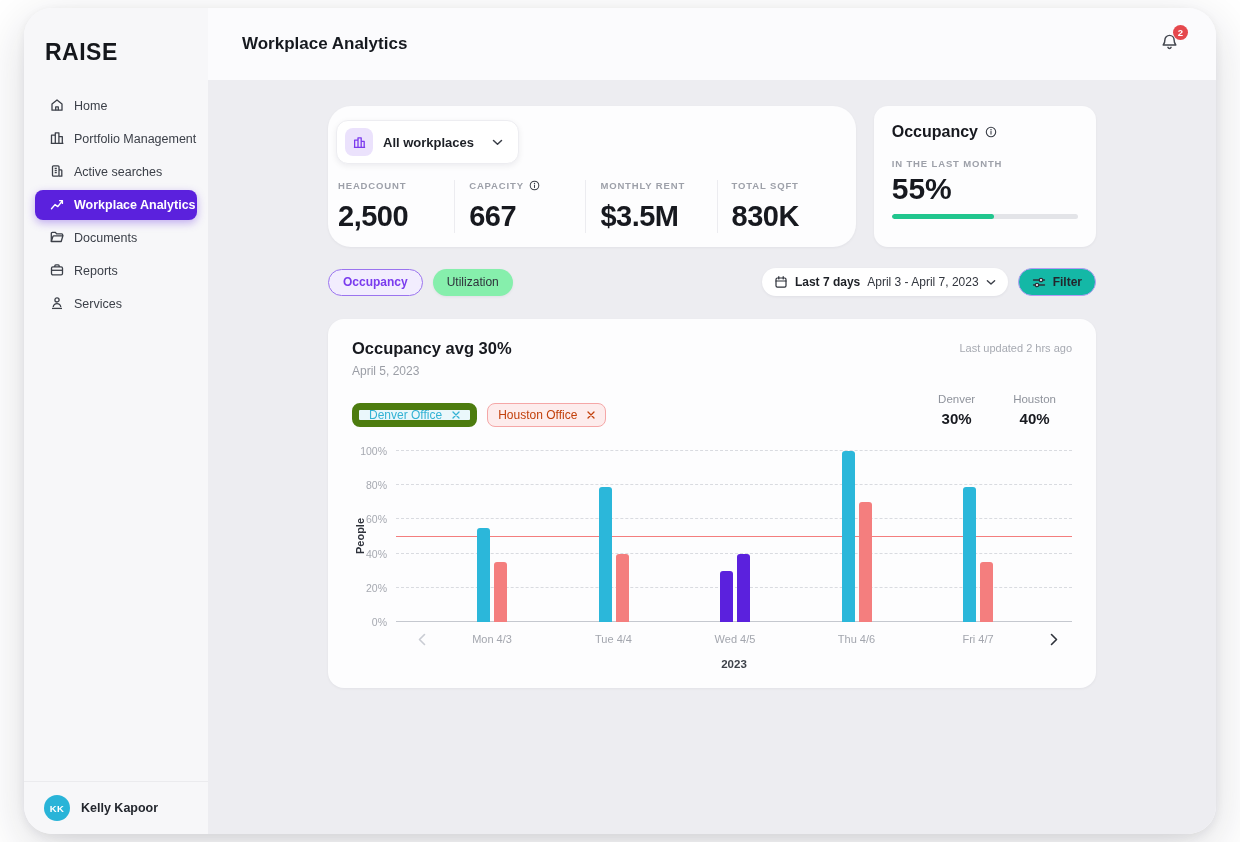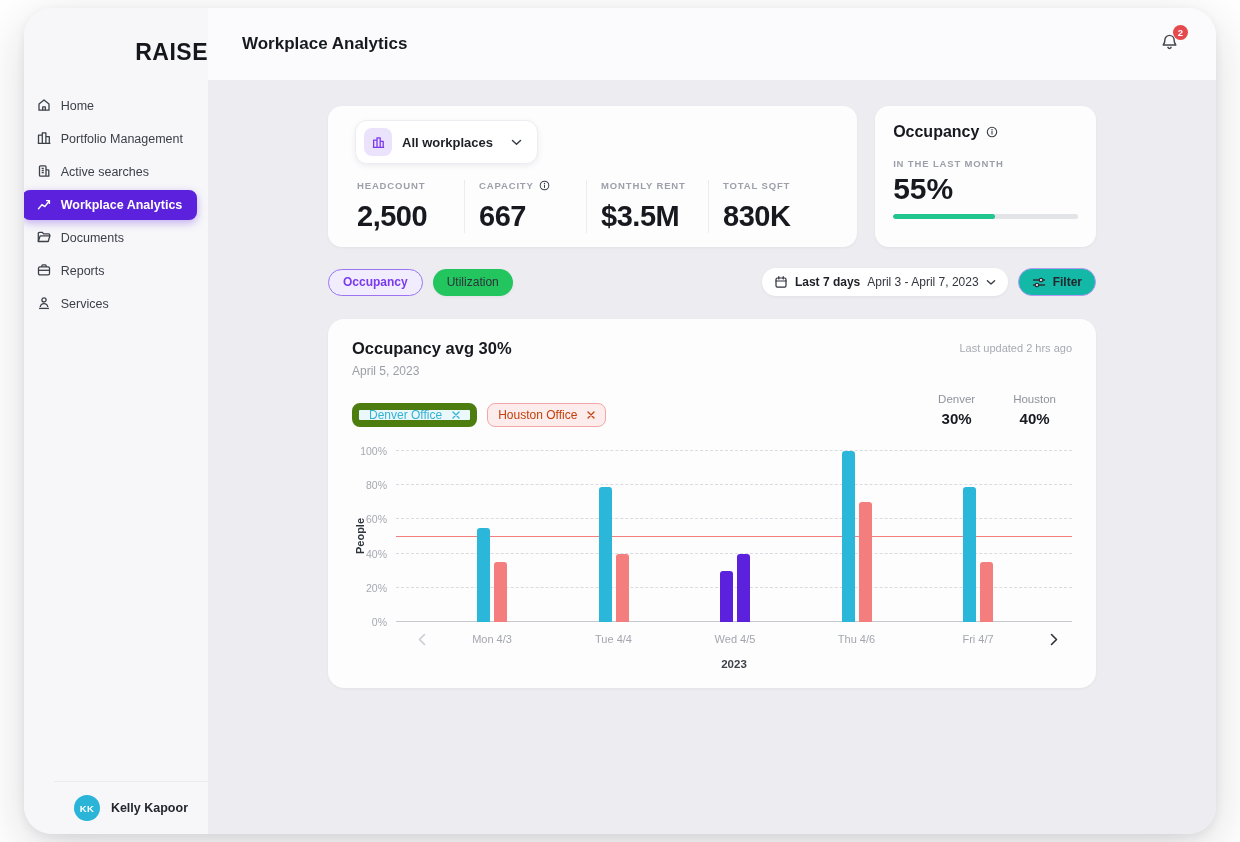--- a/index.html
+++ b/index.html
@@ -8,21 +8,21 @@
     width:1240px; height:842px; background:#ffffff;
     font-family:"Liberation Sans", sans-serif; position:relative; overflow:hidden;
     -webkit-font-smoothing:antialiased;
   }
   .window {
     position:absolute; left:24px; top:8px; width:1192px; height:826px;
     border-radius:28px; overflow:hidden; display:flex; background:#fbfbfd;
     box-shadow:0 14px 50px rgba(25,22,45,.16), 0 3px 10px rgba(25,22,45,.07);
   }
   
-  .sidebar { width:184px; flex-shrink:0; background:#f7f7f9; display:flex; flex-direction:column;align-items:flex-end; }
+  .sidebar { width:184px; flex-shrink:0; background:#f7f7f9; display:flex; flex-direction:column; }
   .logo { margin:31px 0 0 21px; font-size:23px; font-weight:900; letter-spacing:.5px; color:#15171c; }
   .nav { margin-top:25px; padding:0 11px; display:flex; flex-direction:column; gap:3px; }
   .nav-item { display:flex; align-items:center; gap:9px; height:30px; padding:0 14px;
     border-radius:8px; font-size:12.5px; font-weight:500; color:#3c4049; cursor:pointer; white-space:nowrap; }
   .nav-item svg { flex-shrink:0; }
   .nav-item.active { background:#5B21DD; color:#fff; font-weight:700;
     box-shadow:0 3px 8px rgba(91,33,221,.35); }
   .sidebar-footer { margin-top:auto; border-top:1px solid #ebebee; padding:13px 20px;
     display:flex; align-items:center; gap:11px; }
   .avatar { width:26px; height:26px; border-radius:50%; background:#29B4D8; color:#fff;
@@ -35,21 +35,21 @@
   .page-title { font-size:17px; font-weight:600; color:#16191f; }
   .bell-wrap { position:relative; cursor:pointer; color:#43474f; }
   .badge { position:absolute; top:-7px; right:-8px; min-width:15px; height:15px; padding:0 4px;
     border-radius:9px; background:#E5484D; color:#fff; font-size:9.5px; font-weight:700;
     display:flex; align-items:center; justify-content:center; }
   .content { flex:1; background:#EDEDF1; display:flex; flex-direction:column; align-items:center;
     padding-top:26px; overflow:hidden; }
   .card { background:#fdfdfe; box-shadow:0 1px 3px rgba(20,20,43,.05); }
   
   .row-top { display:flex; gap:18px; width:768px; }
-  .stats-card { width:604px; height:141px; border-radius:14px; padding:14px 27px; }
+  .stats-card { width:604px; height:141px; border-radius:23px; padding:14px 8px; }
   .workplace-btn { display:inline-flex; align-items:center; gap:10px; height:44px; padding:0 15px 0 8px;
     background:#fff; border:1px solid #ededf1; border-radius:12px; cursor:pointer;
     box-shadow:0 2px 6px rgba(20,20,43,.07); }
   .workplace-icon { width:28px; height:28px; border-radius:8px; background:#EBE2FC;
     display:flex; align-items:center; justify-content:center; color:#7C3AED; }
   .workplace-label { font-size:13px; font-weight:600; color:#1d2026; margin-right:8px; }
   .stats-row { display:flex; margin-top:16px; }
   .stat { flex:1; border-left:1px solid #ececf0; padding-left:14px; }
   .stat:first-child { border-left:none; padding-left:2px; }
   .stat-label { font-size:9.5px; font-weight:700; letter-spacing:.09em; color:#9DA0A9;
@@ -59,21 +59,21 @@
   .occ-title { font-size:16px; font-weight:700; color:#17191F; display:flex; align-items:center; gap:7px; }
   .occ-period { margin-top:17px; font-size:9.5px; font-weight:700; letter-spacing:.09em; color:#9DA0A9; }
   .occ-value { font-size:30px; font-weight:700; color:#17191F; margin-top:3px; }
   .progress { margin-top:8px; height:5px; border-radius:3px; background:#E3E4E8; overflow:hidden; }
   .progress-fill { height:100%; border-radius:3px; background:#21C68E; }
   
   .row-controls { width:768px; margin-top:21px; display:flex; align-items:center; gap:10px; }
   .tab { height:27px; padding:0 14px; border-radius:14px; display:inline-flex; align-items:center;
     font-size:12px; cursor:pointer; }
   .tab.active { background:#F2EDFE; border:1.5px solid #9B74EF; color:#7A3BEE; font-weight:600; }
-  .tab.inactive { background:#22c55e; color:#2E323B; font-weight:500; box-shadow:0 1px 3px rgba(20,20,43,.06); }
+  .tab.inactive { background:#86efac; color:#2E323B; font-weight:500; box-shadow:0 1px 3px rgba(20,20,43,.06); }
   .spacer { flex:1; }
   .date-btn { height:28px; background:#fff; border-radius:14px; display:flex; align-items:center; gap:7px;
     padding:0 12px; font-size:12px; color:#33373F; cursor:pointer; box-shadow:0 1px 3px rgba(20,20,43,.06); }
   .date-preset { font-weight:700; color:#1D2026; }
   .filter-btn { height:28px; background:#14b8a6; border:1.5px solid #B49CF5; border-radius:14px;
     display:flex; align-items:center; gap:7px; padding:0 13px; font-size:12px; font-weight:600;
     color:#23262d; cursor:pointer; }
   
   .chart-card { width:768px; margin-top:23px; border-radius:16px; padding:20px 24px 18px; }
   .chart-head { display:flex; justify-content:space-between; align-items:flex-start; }

